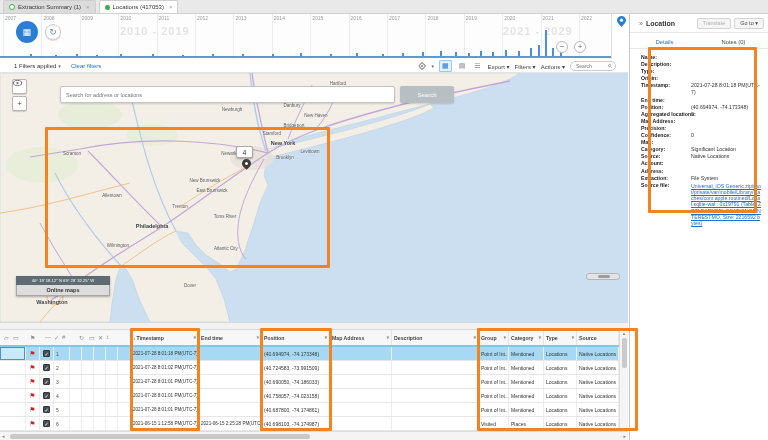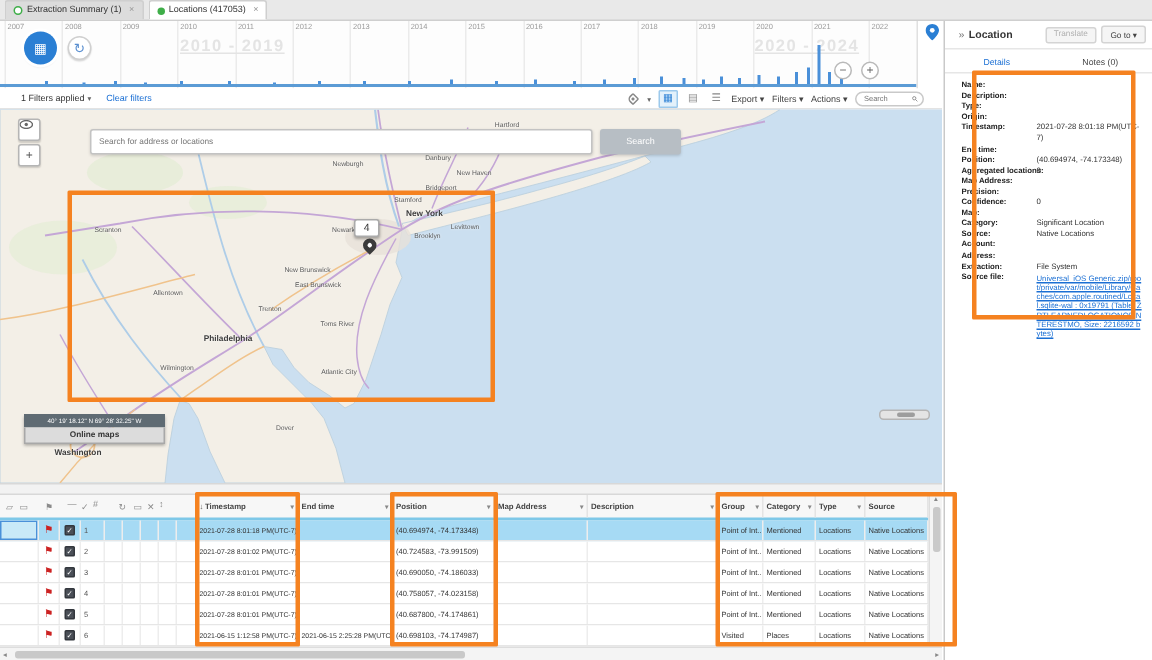--- a/index.html
+++ b/index.html
@@ -12,21 +12,21 @@
   .tab.active{background:#fff;}
   .tab .dot{width:5px;height:5px;border-radius:50%;background:#3fae49;flex:0 0 auto;}
   .tab .ring{width:6px;height:6px;border-radius:50%;border:1.6px solid #3fae49;background:#fff;flex:0 0 auto;}
   .tab .close{color:#999;margin-left:2px;font-size:6px;}
   .winctl{position:absolute;right:4px;top:1px;display:flex;gap:7px;font-size:7px;color:#777;}
 
   
   .timeline{position:absolute;top:14px;left:0;width:612px;height:45px;background:#fdfdfd;border-right:1px solid #e0e0e0;overflow:hidden;}
   .tl-line{position:absolute;top:0;bottom:0;width:1px;background:#ebebeb;}
   .tl-year{position:absolute;top:1px;font-size:5px;color:#9a9a9a;}
-  .tl-watermark{position:absolute;top:11px;font-size:11px;font-weight:bold;color:#e4e4e4;letter-spacing:1px;text-decoration:underline;}
+  .tl-watermark{position:absolute;top:11px;font-size:11px;font-weight:bold;color:#e4e4e4;letter-spacing:1px;}
   .tl-baseline{position:absolute;bottom:1px;left:0;right:0;height:2px;background:#5b9bd5;}
   .tl-bar{position:absolute;width:2px;bottom:3px;background:#4a90d9;}
   .tl-btn{position:absolute;border-radius:50%;display:flex;align-items:center;justify-content:center;z-index:4;}
   .tl-btn.blue{left:16px;top:7px;width:22px;height:22px;background:#2a7fd4;color:#fff;font-size:9px;box-shadow:0 0 0 2px #fff,0 1px 2px rgba(0,0,0,.3);}
   .tl-btn.white{left:45px;top:10px;width:16px;height:16px;background:#fff;border:1px solid #d0d0d0;color:#5a8fd0;font-size:9px;box-shadow:0 1px 1px rgba(0,0,0,.15);}
   .tl-zoom{position:absolute;top:27px;width:12px;height:12px;border-radius:50%;background:#fff;border:1px solid #b9b9b9;color:#666;font-size:8px;line-height:10px;text-align:center;z-index:4;}
   .tl-pin{position:absolute;left:617px;top:16px;width:9px;height:11px;z-index:6;}
 
   
   .filterbar{position:absolute;top:59px;left:0;width:628px;height:14px;background:#fff;border-bottom:1px solid #e3e3e3;display:flex;align-items:center;font-size:6px;color:#333;}
@@ -158,21 +158,21 @@
         <div class="tl-year" style="left:427.4px">2018</div>
         <div class="tl-line" style="left:463.79999999999995px"></div>
         <div class="tl-year" style="left:465.79999999999995px">2019</div>
         <div class="tl-line" style="left:502.2px"></div>
         <div class="tl-year" style="left:504.2px">2020</div>
         <div class="tl-line" style="left:540.6px"></div>
         <div class="tl-year" style="left:542.6px">2021</div>
         <div class="tl-line" style="left:579px"></div>
         <div class="tl-year" style="left:581px">2022</div>
         <div class="tl-watermark" style="left:120px">2010 - 2019</div>
-        <div class="tl-watermark" style="left:503px">2020 - 2024</div>
+        <div class="tl-watermark" style="left:503px">2021 - 2029</div>
       </div>
     <div id="tl-bars">
         <div class="tl-bar" style="left:30px;height:2px"></div>
         <div class="tl-bar" style="left:55px;height:1px"></div>
         <div class="tl-bar" style="left:76px;height:2px"></div>
         <div class="tl-bar" style="left:96px;height:1px"></div>
         <div class="tl-bar" style="left:120px;height:2px"></div>
         <div class="tl-bar" style="left:152px;height:2px"></div>
         <div class="tl-bar" style="left:182px;height:1px"></div>
         <div class="tl-bar" style="left:212px;height:2px"></div>

